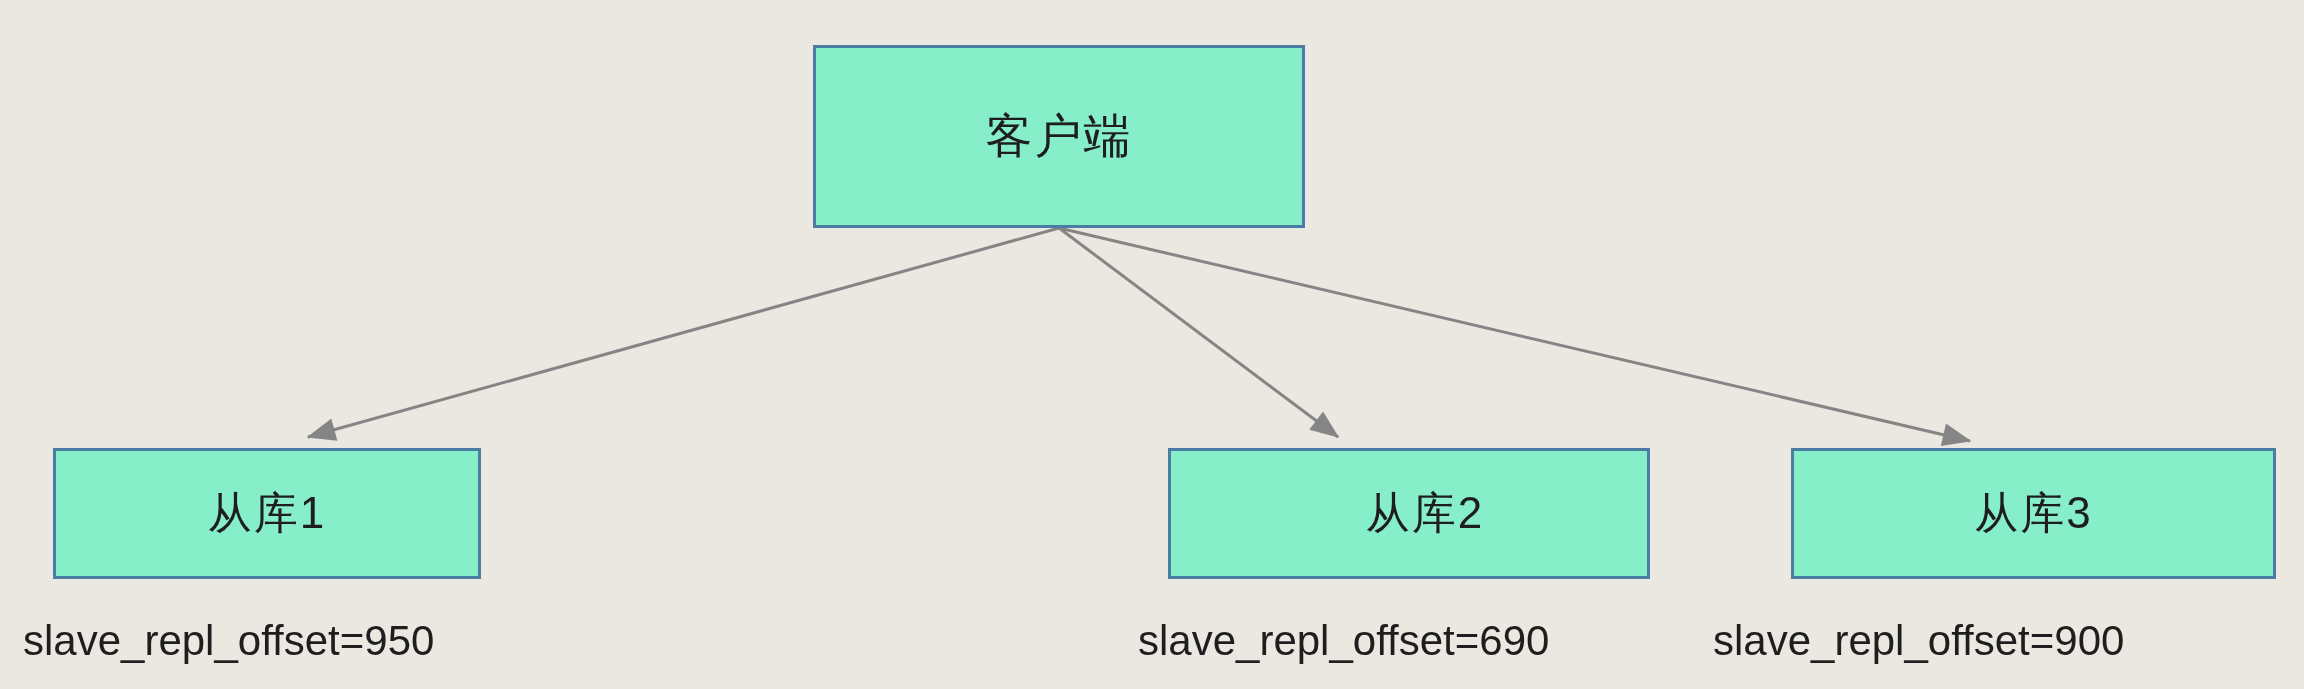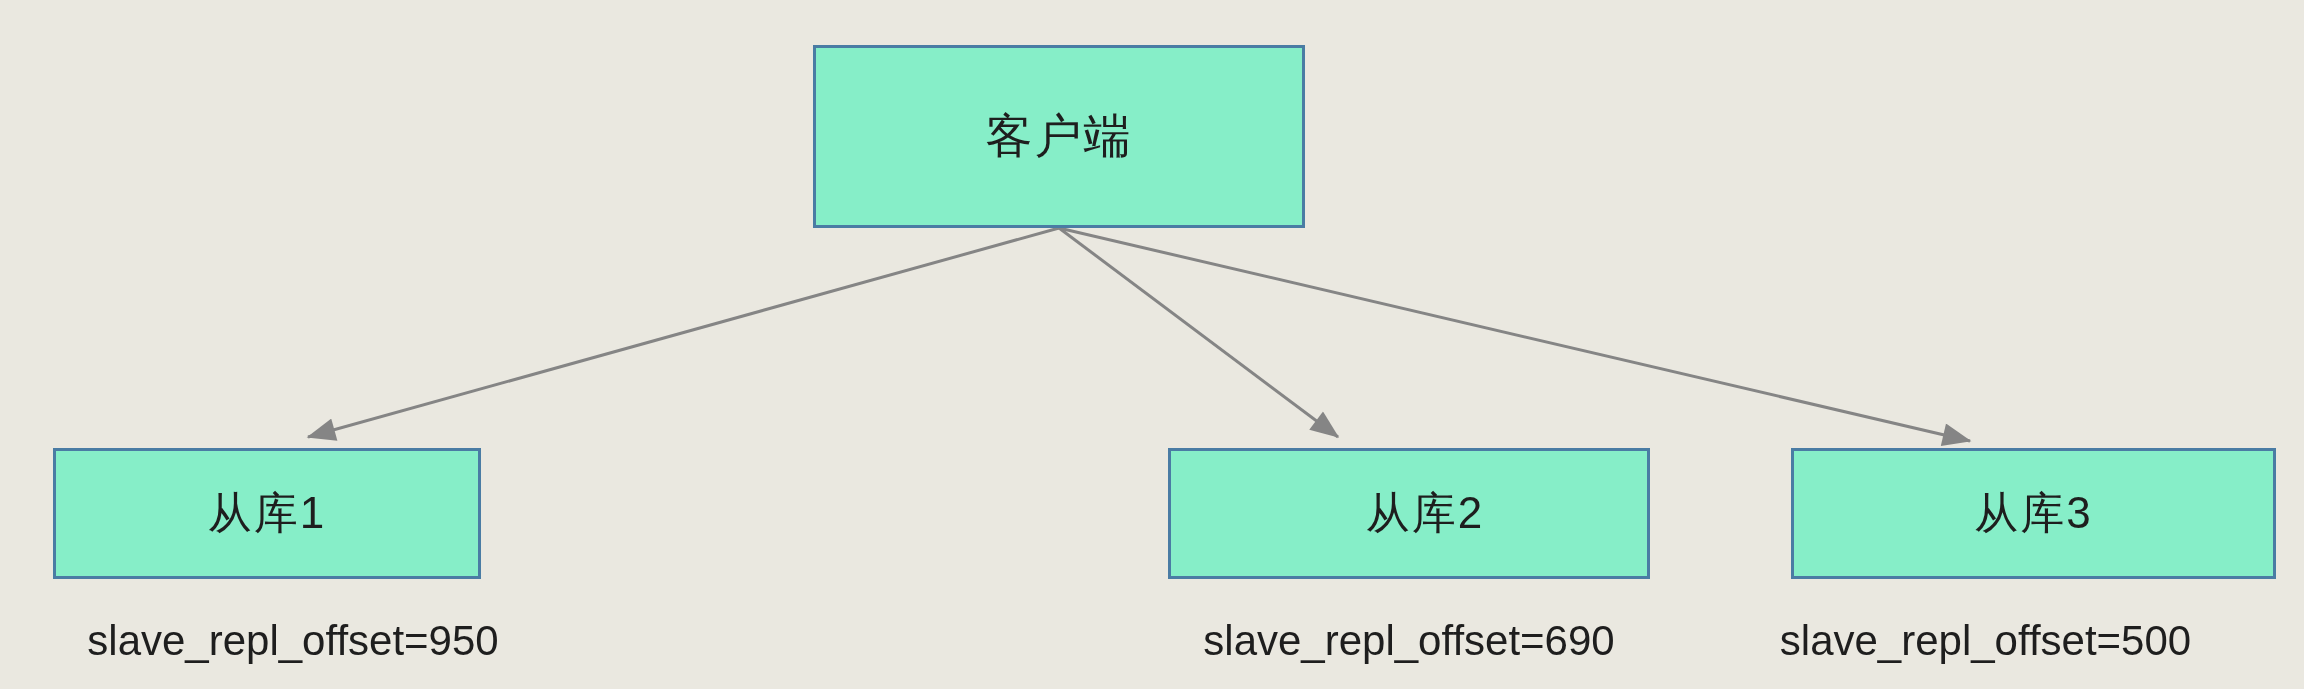--- a/index.html
+++ b/index.html
@@ -53,21 +53,20 @@
   .node-old-master{left:600px; width:483px;}
   .node-slave2{left:1168px;width:482px;padding-left:32px;}
   .node-slave3{left:1743px;width:485px;margin-left:48px;}
   .offset-label{
     position:absolute;
     top:612px;
     height:58px;
     line-height:58px;
     font-size:42px;
     color:var(--text);
-    text-align:center;
     white-space:nowrap;
   }
   .offset-slave1{left:23px;   width:540px;}
   .offset-old-master{left:570px; width:543px;}
   .offset-slave2{left:1138px; width:542px;}
   .offset-slave3{left:1713px; width:545px;}
 </style>
 </head>
 <body>
 
@@ -98,16 +97,16 @@
     <span>从库3</span>
   </div>
 
   <div class="offset-label offset-slave1">
     <span>slave_repl_offset=950</span>
   </div>
   <div class="offset-label offset-slave2">
     <span>slave_repl_offset=690</span>
   </div>
   <div class="offset-label offset-slave3">
-    <span>slave_repl_offset=500</span>
+    <span>slave_repl_offset=900</span>
   </div>
 
 </div>
 
 </body></html>

